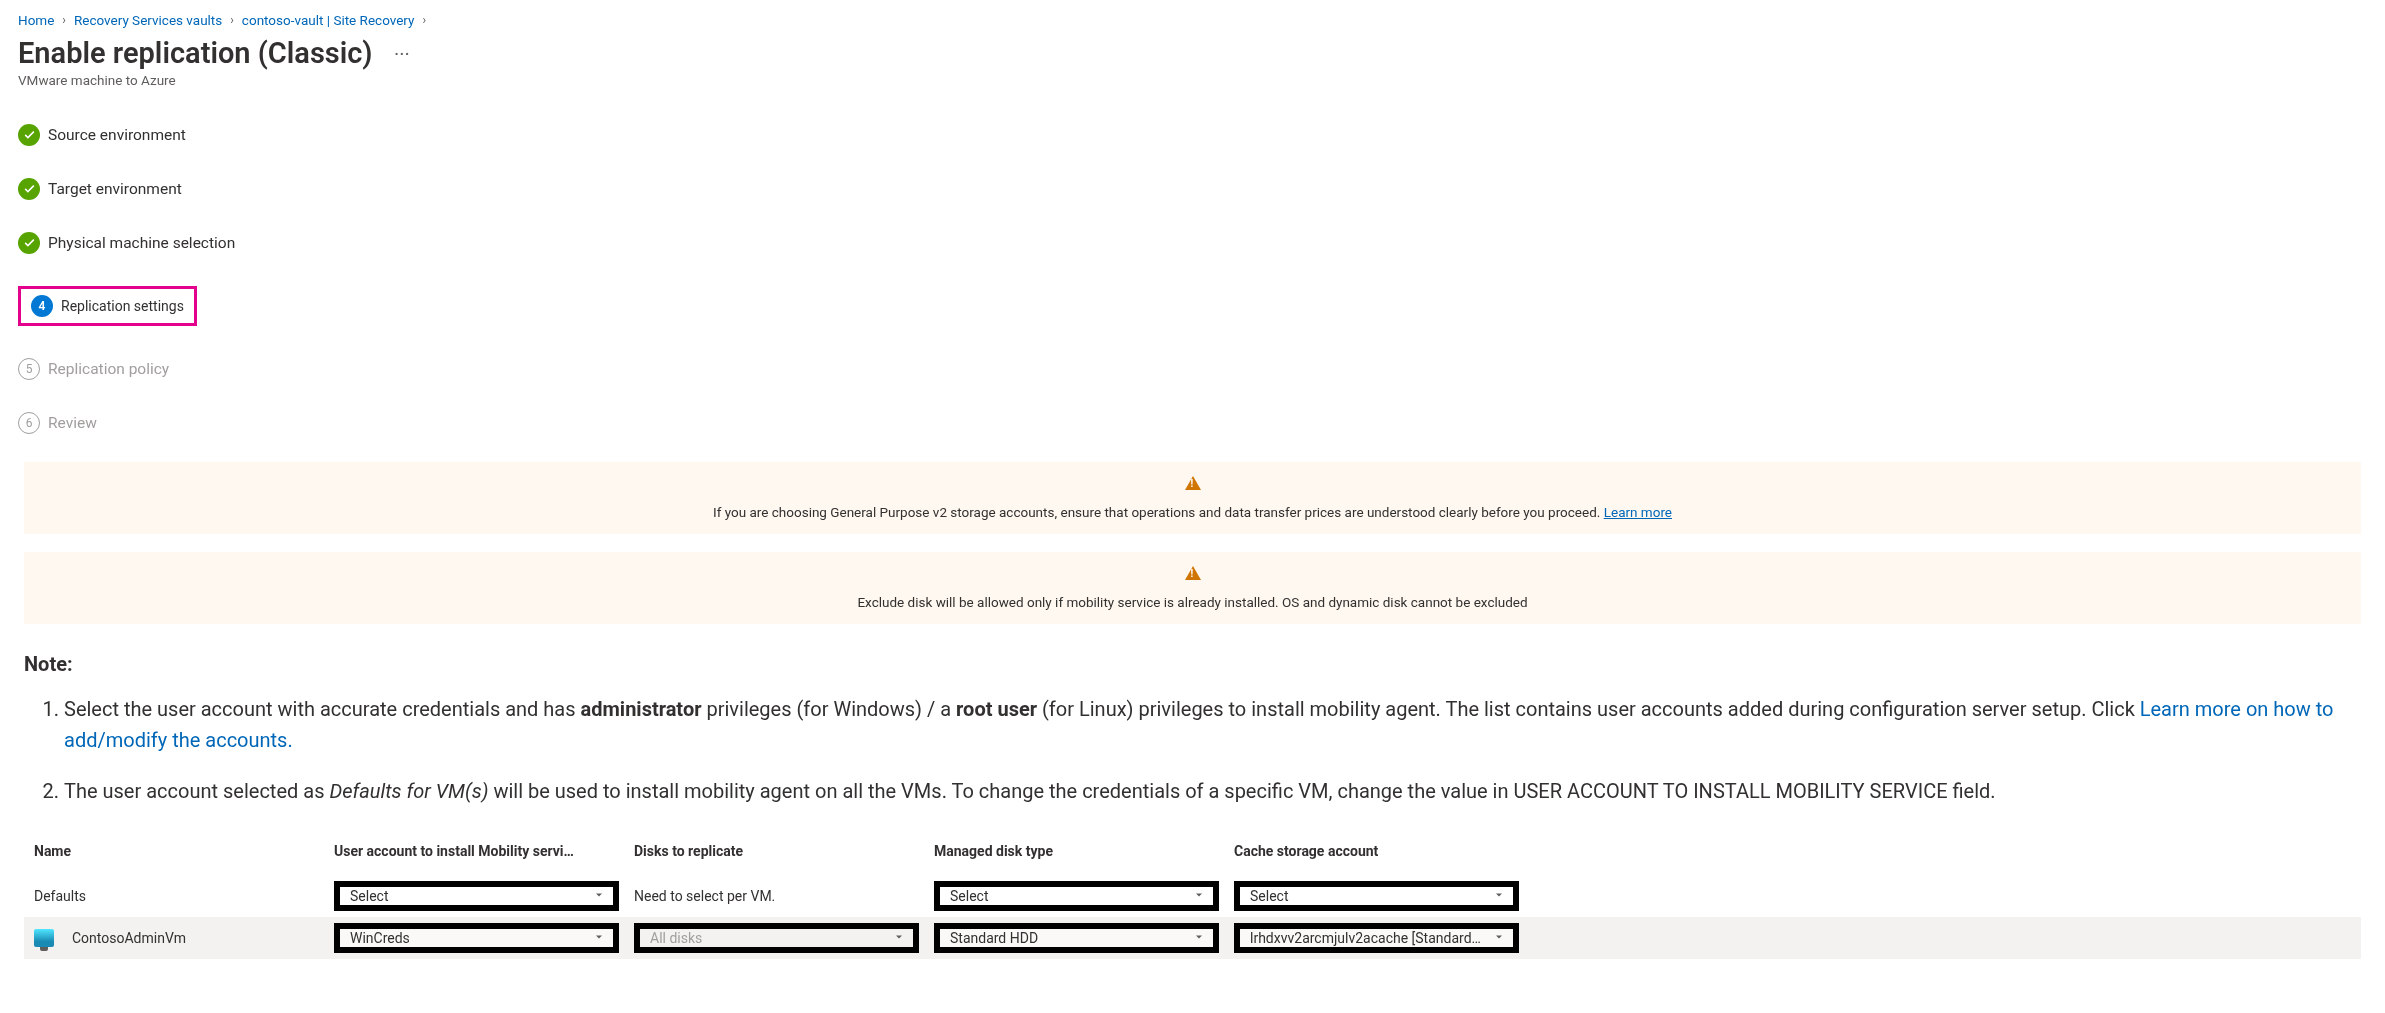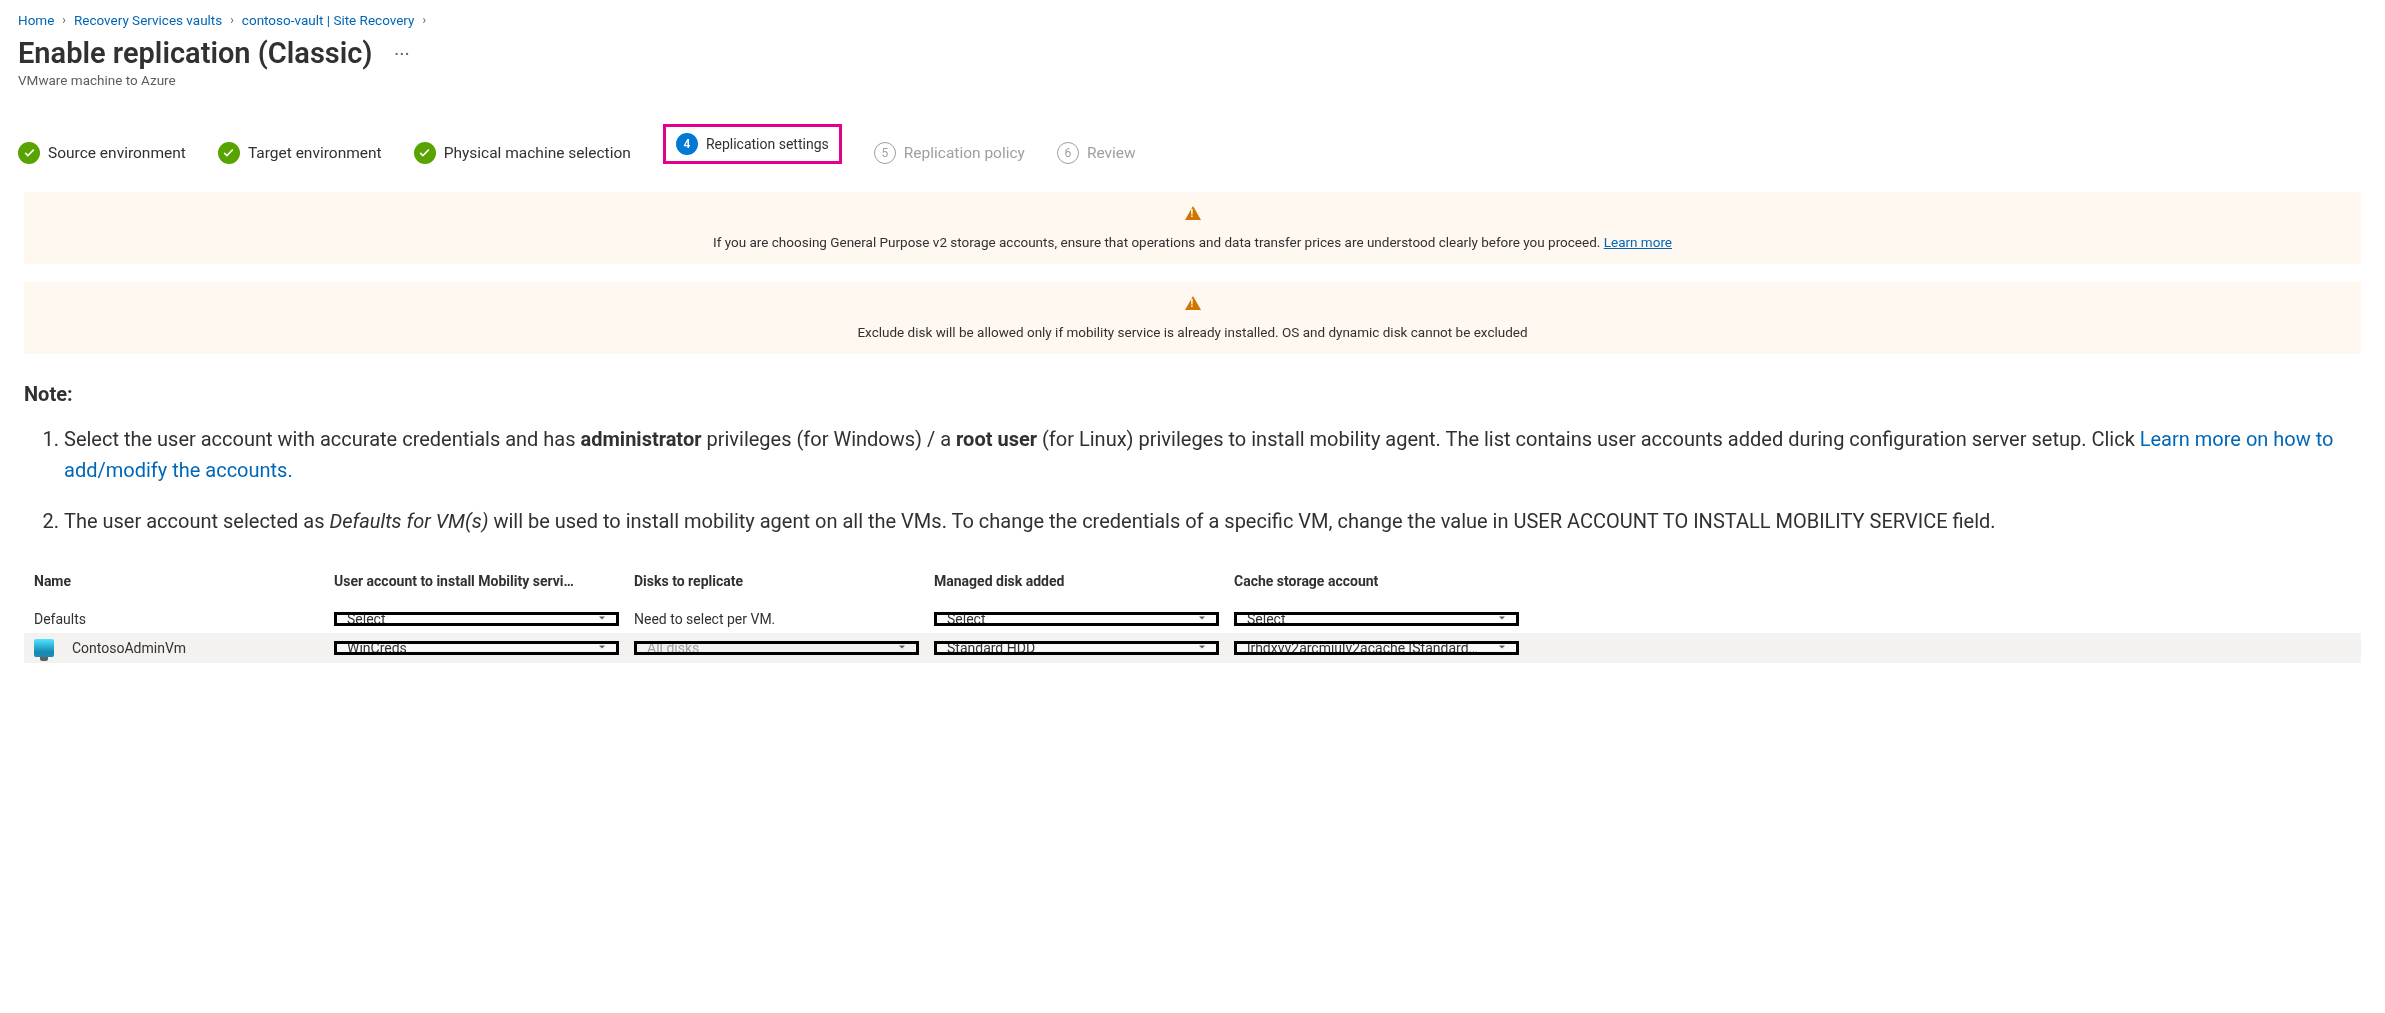--- a/index.html
+++ b/index.html
@@ -41,24 +41,25 @@
       top: -4px;
     }
     .subtitle {
       font-size: 13.5px;
       color: #605e5c;
       margin-top: 2px;
       margin-bottom: 36px;
     }
     .wizard-steps {
       display: flex;
-      align-items: flex-end;
+      align-items: flex-start;
       gap: 32px;
       margin-bottom: 28px;
       flex-wrap: wrap;
+      flex-direction: column;
     }
     .step {
       display: flex;
       align-items: center;
       gap: 8px;
       font-size: 15.5px;
     }
     .step-label-completed, .step-label-active { color: #323130; }
     .step-label-upcoming { color: #a19f9d; }
     .step-check {
@@ -143,23 +144,23 @@
       column-gap: 0;
       align-items: center;
       padding: 6px 10px;
     }
     .grid-header { font-weight: 700; font-size: 14px; padding-bottom: 16px; }
     .grid-row.alt { background: #f3f2f1; }
     .cell { }
     .cell-text { font-size: 14px; color: #323130; }
     .dd {
       position: relative;
-      border: 3px solid #000000;
+      border: 6px solid #000000;
       background: #fff;
-      height: 14px;
+      height: 30px;
       padding: 0 30px 0 10px;
       display: flex;
       align-items: center;
       font-size: 14px;
       color: #323130;
       cursor: pointer;
       white-space: nowrap;
       overflow: hidden;
       text-overflow: ellipsis;
       max-width: 285px;
@@ -275,21 +276,21 @@
       <span>The user account selected as </span><i>Defaults for VM(s)</i><span> will be used to install mobility agent on all the VMs. To change the credentials of a specific VM, change the value in USER ACCOUNT TO INSTALL MOBILITY SERVICE field.</span>
     </li>
   </ol>
 </div>
 
 <div class="grid-table">
   <div class="grid-row grid-header">
     <div class="cell">Name</div>
     <div class="cell">User account to install Mobility servi…</div>
     <div class="cell">Disks to replicate</div>
-    <div class="cell">Managed disk added</div>
+    <div class="cell">Managed disk type</div>
     <div class="cell">Cache storage account</div>
   </div>
 
   <div class="grid-row">
     <div class="cell cell-text">Defaults</div>
     <div class="cell">
       <div class="dd">
         <span>Select</span>
         <span class="chev"><svg viewBox="0 0 16 16">
               <path d="M4 6l4 4 4-4z"></path>

